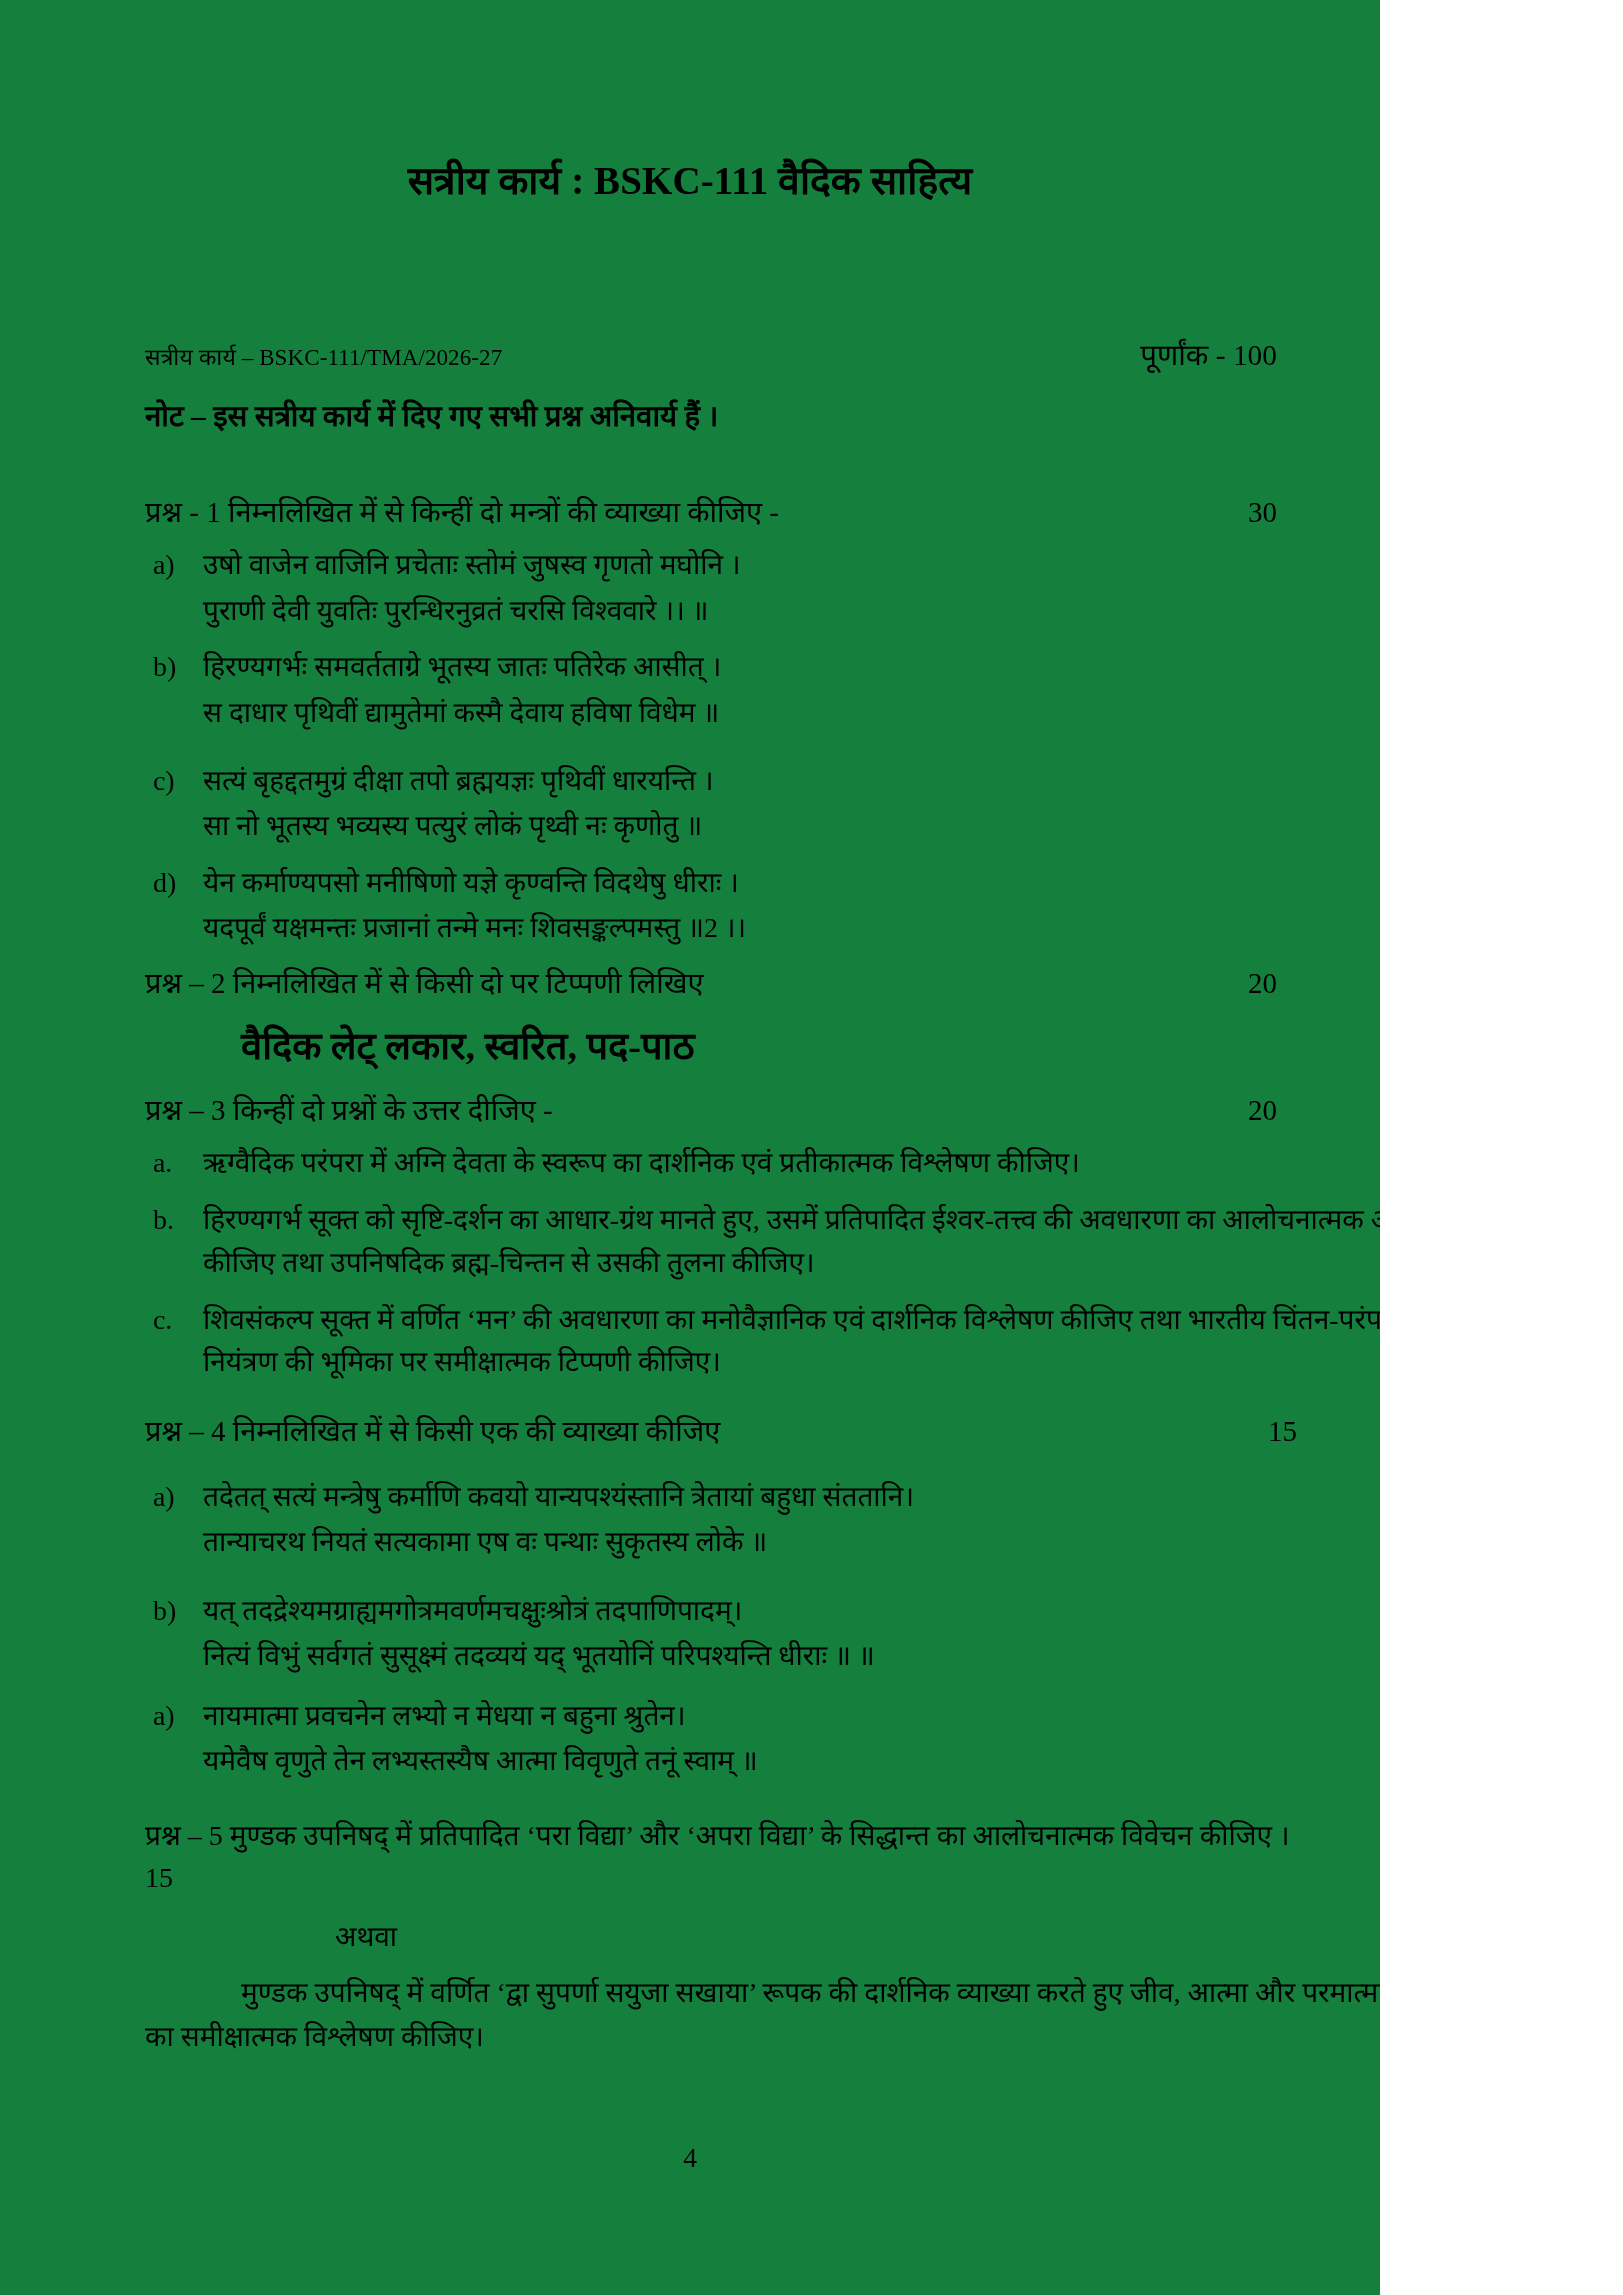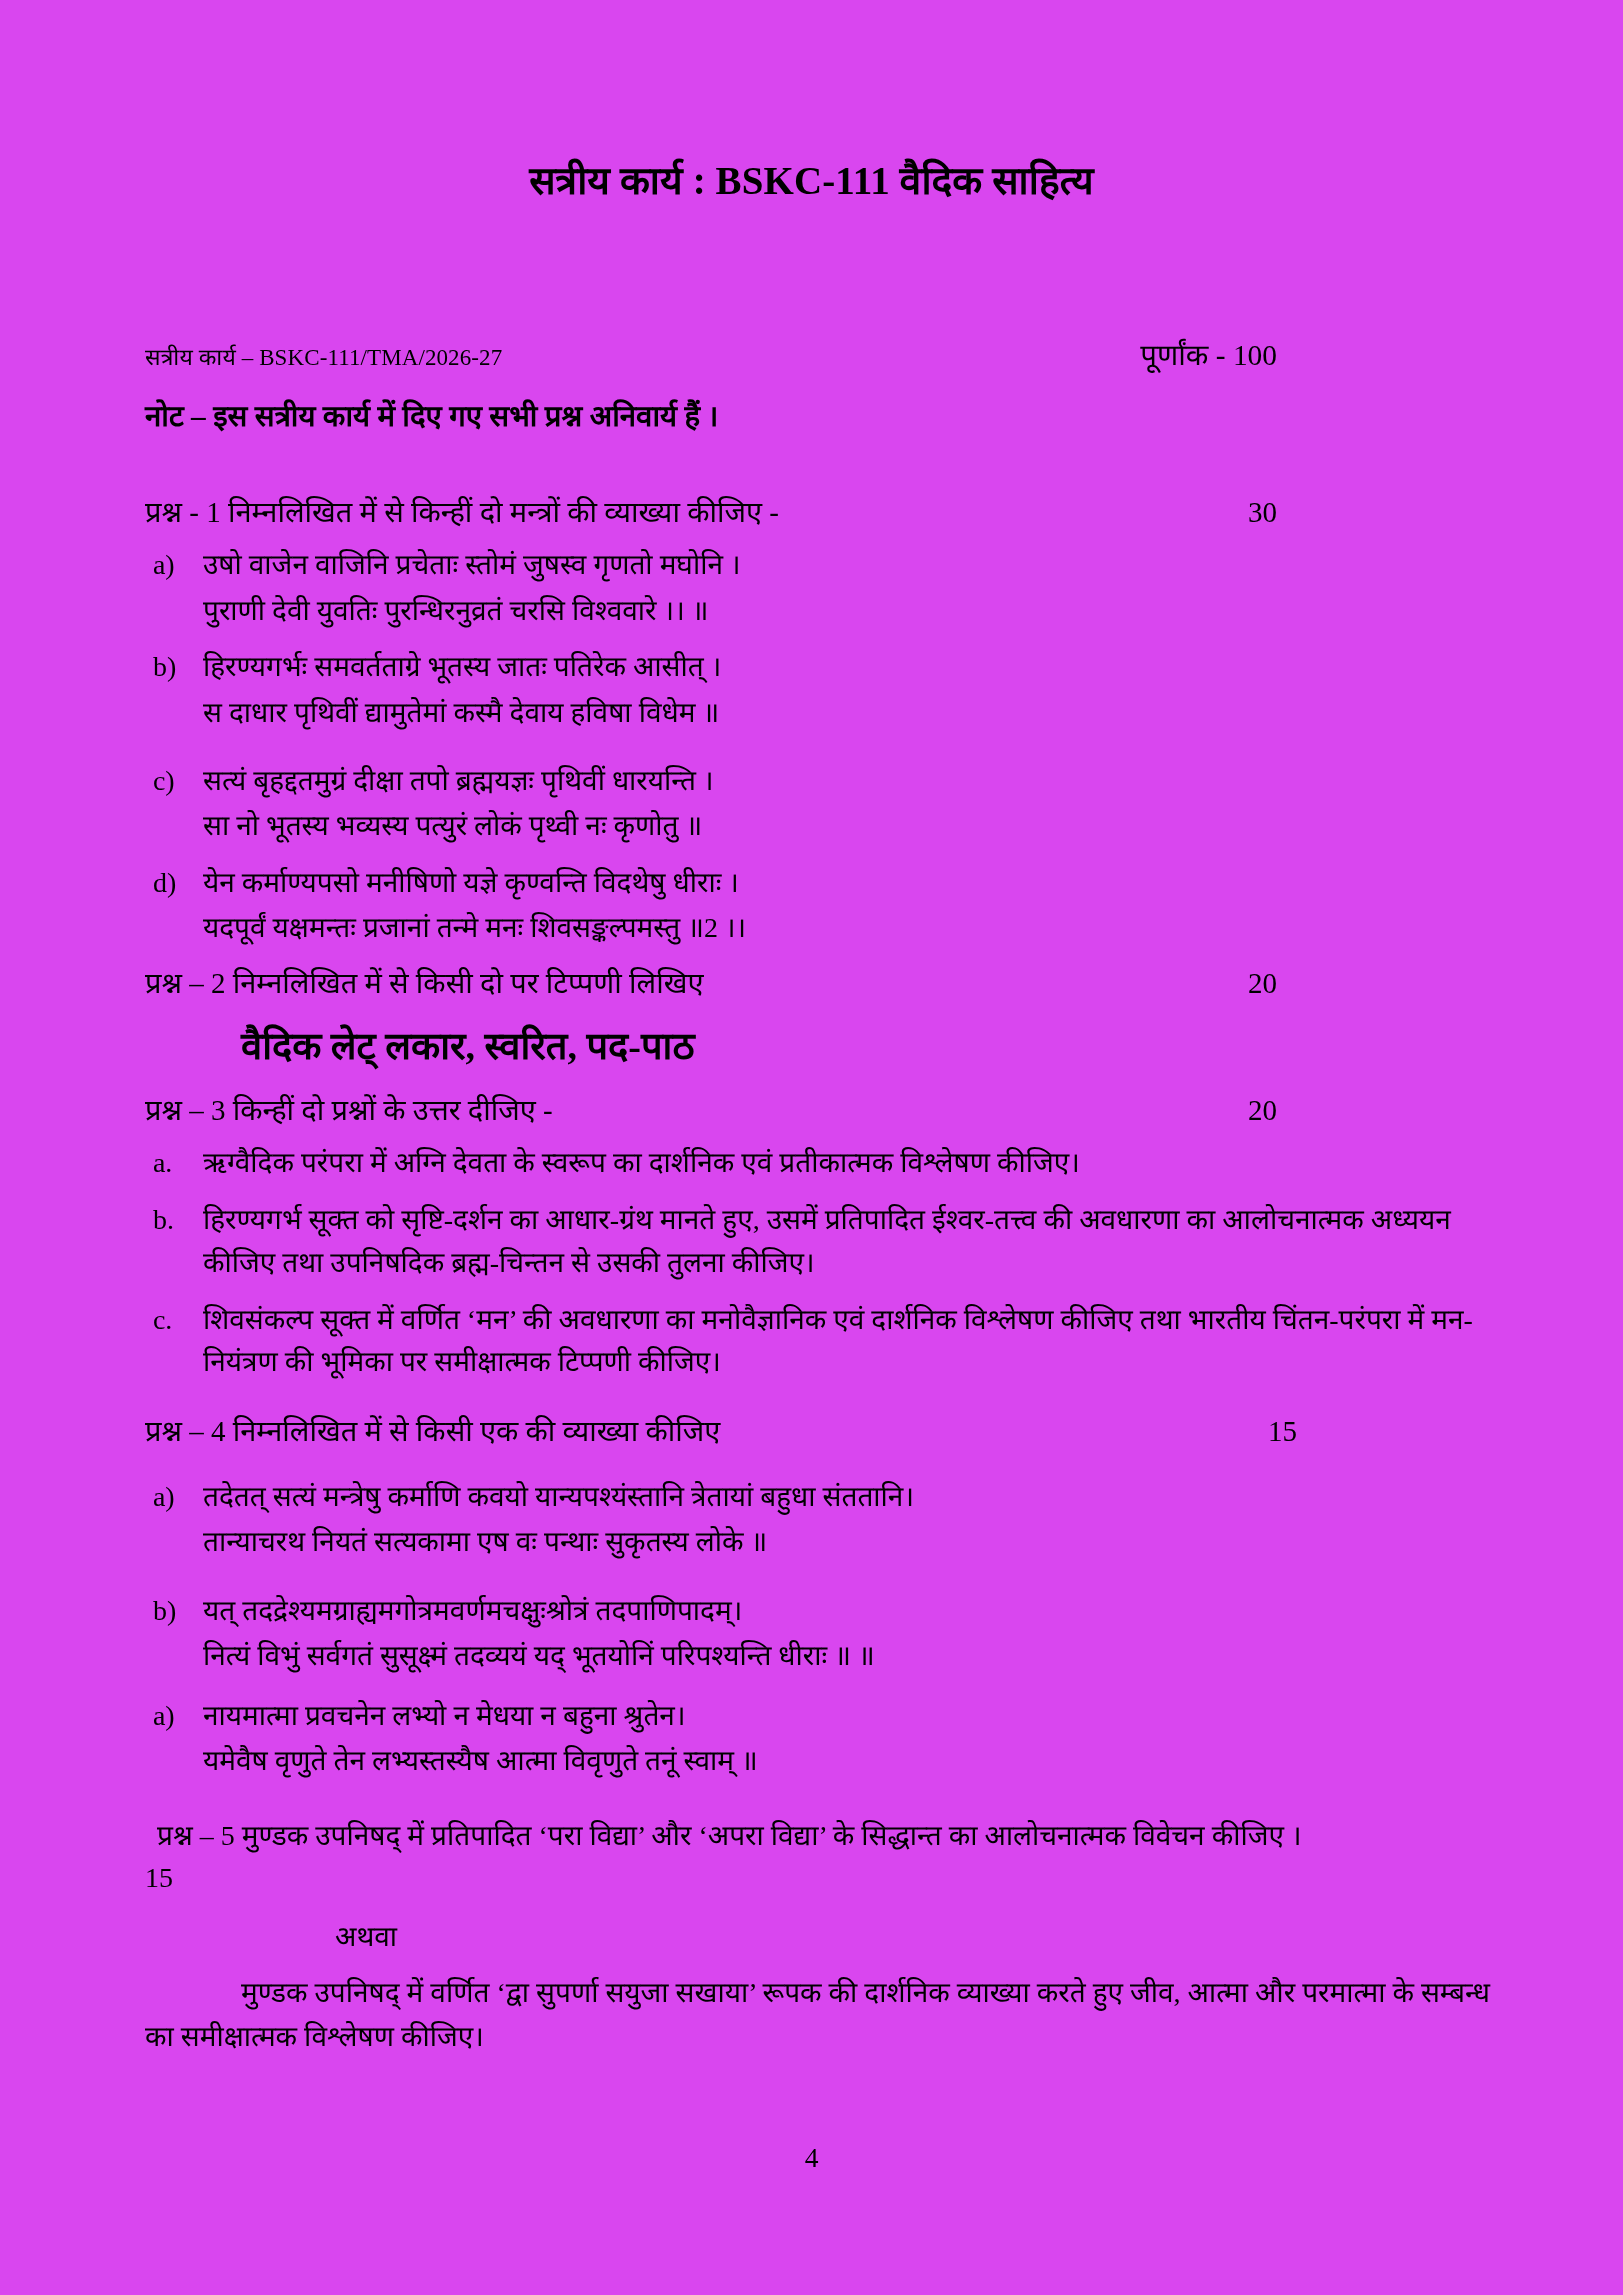--- a/index.html
+++ b/index.html
@@ -1,23 +1,23 @@
 <!DOCTYPE html>
 <html style="font-size:10.5px"><head>
 <meta charset="utf-8">
 <style>
   html, body {
     margin: 0;
     padding: 0;
     background: #ffffff;
   }
   .page {
-    width: 1623px;
+    width: 1380px;
     height: 2295px;
-    background: #d946ef;
+    background: #15803d;
     position: relative;
     font-family: "Liberation Serif", "DejaVu Serif", serif;
     color: #000000;
     box-sizing: border-box;
     padding: 0;
     overflow: hidden;
   }
 
   .doc-title {
     position: absolute;
@@ -104,21 +104,20 @@
     font-size: 38px;
     margin-top: 17px;
     padding-left: 96px;
     font-weight: bold;
   }
 
   .q5-text {
     font-size: 28px;
     line-height: 1.5;
     margin-top: 33px;
-    margin-left: 12px;
   }
   .loose-marks {
     font-size: 28px;
     line-height: 1.5;
   }
   .athava {
     font-size: 28px;
     padding-left: 190px;
     margin-top: 17px;
   }

